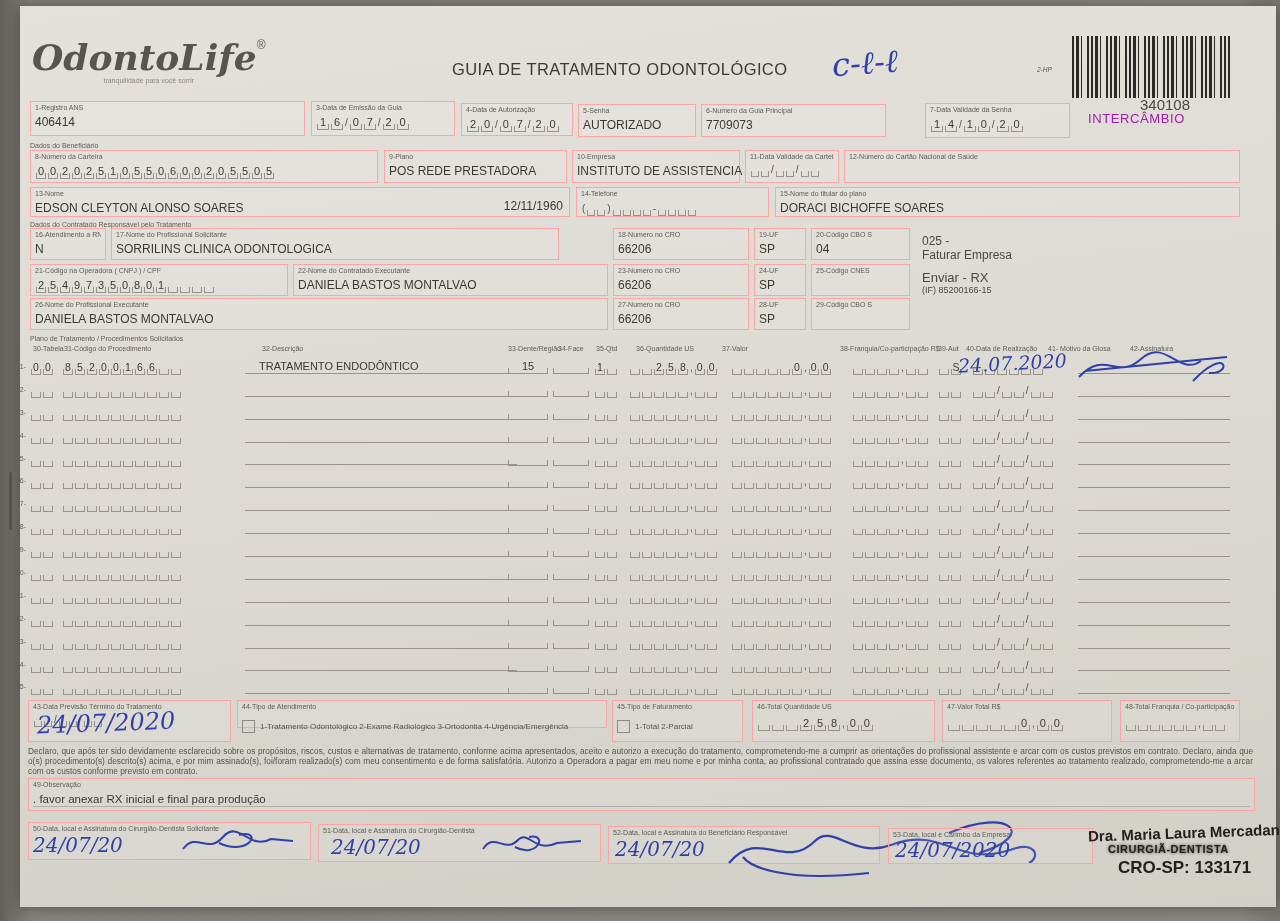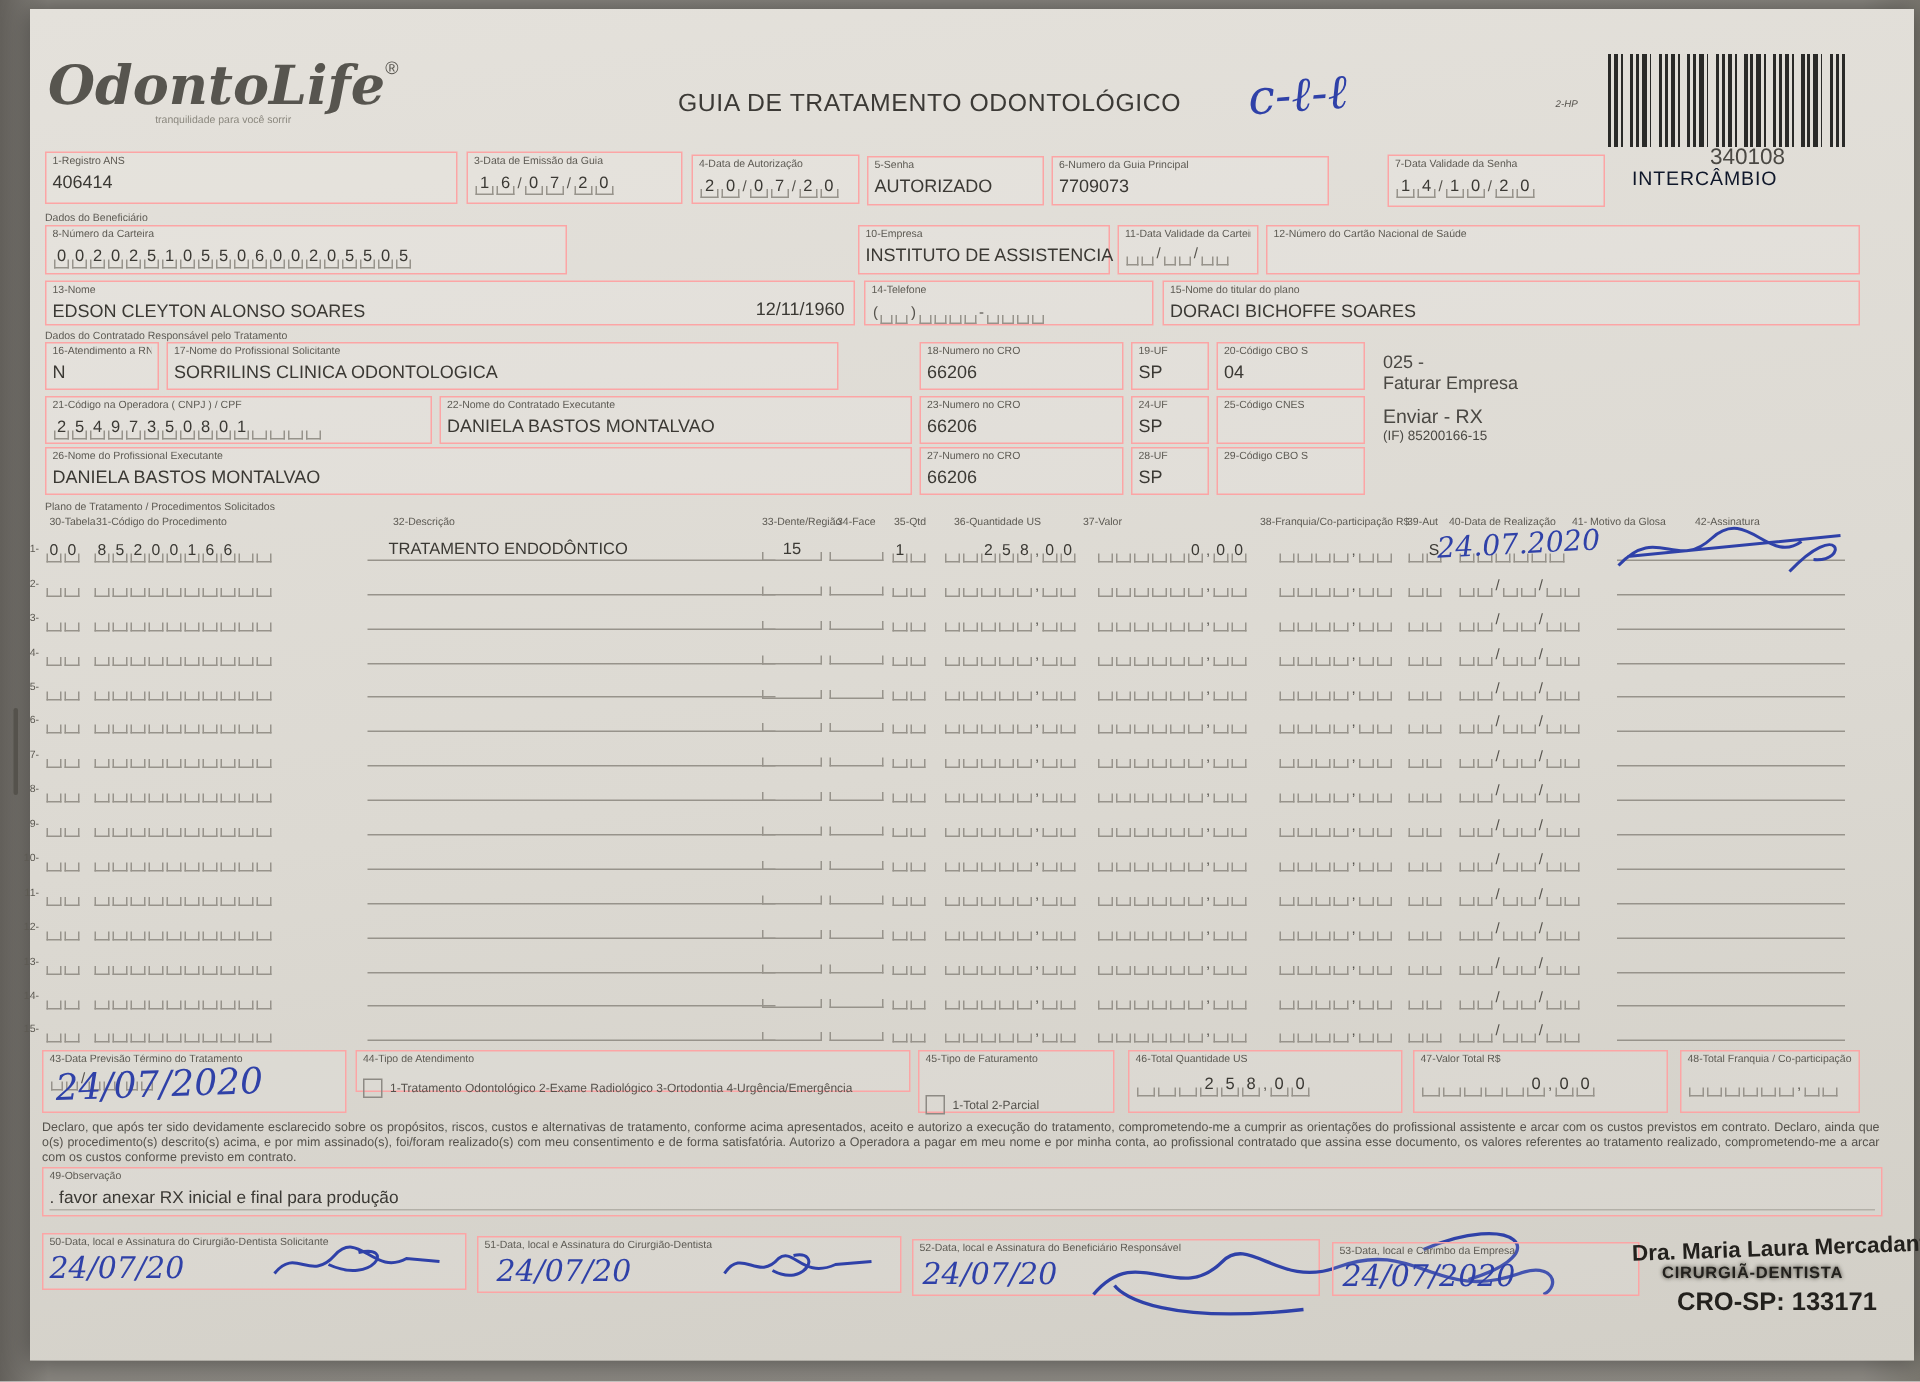--- a/index.html
+++ b/index.html
@@ -68,21 +68,21 @@
     <div style="font-size:7px;color:#8b887f;text-align:center;margin-top:1px">tranquilidade para você sorrir</div>
   </div>
 
   <div style="position:absolute;left:452px;top:60px;font-size:16.5px;letter-spacing:.4px;color:#3c3a36;white-space:nowrap">GUIA DE TRATAMENTO ODONTOLÓGICO</div>
 
   <span class="hand" style="position:absolute;left:832px;top:44px;font-size:32px;transform:rotate(-4deg)">c-ℓ-ℓ</span>
 
   <span style="position:absolute;left:1037px;top:66px;font-size:6.5px;font-style:italic;color:#55524c">2-HP</span>
   <div class="barcode"></div>
   <span style="position:absolute;left:1140px;top:96px;font-size:15px;color:#4a4843">340108</span>
-  <span style="position:absolute;left:1088px;top:111px;font-size:13px;letter-spacing:.6px;color:#0f172a">INTERCÂMBIO</span>
+  <span style="position:absolute;left:1088px;top:111px;font-size:13px;letter-spacing:.6px;color:#a21caf">INTERCÂMBIO</span>
 
   <div class="fbox" style="left:30px;top:101px;width:275px;height:35px">
     <span class="flabel">1-Registro ANS</span>
     <span class="fval">406414</span>
   </div>
   <div class="fbox" style="left:311px;top:101px;width:144px;height:35px">
     <span class="flabel">3-Data de Emissão da Guia</span>
     <span class="comb">
         <span class="c">1</span>
         <span class="c">6</span>
@@ -148,20 +148,24 @@
         <span class="c">6</span>
         <span class="c">0</span>
         <span class="c">0</span>
         <span class="c">2</span>
         <span class="c">0</span>
         <span class="c">5</span>
         <span class="c">5</span>
         <span class="c">0</span>
         <span class="c">5</span>
       </span>
+  </div>
+  <div class="fbox" style="left:384px;top:150px;width:183px;height:33px">
+    <span class="flabel">9-Plano</span>
+    <span class="fval">POS REDE PRESTADORA</span>
   </div>
   <div class="fbox" style="left:572px;top:150px;width:168px;height:33px">
     <span class="flabel">10-Empresa</span>
     <span class="fval">INSTITUTO DE ASSISTENCIA</span>
   </div>
   <div class="fbox" style="left:745px;top:150px;width:94px;height:33px">
     <span class="flabel">11-Data Validade da Carteira</span>
     <span class="comb small">
         <span class="c"></span>
         <span class="c"></span>
@@ -1388,21 +1392,21 @@
         <span class="c"></span>
       </span>
     <span class="hand" style="position:absolute;left:8px;top:8px;font-size:24px;transform:rotate(-2deg)">24/07/2020</span>
   </div>
   <div class="fbox" style="left:237px;top:700px;width:370px;height:28px">
     <span class="flabel">44-Tipo de Atendimento</span>
     <div style="margin-top:6px"><span class="cbx"></span><span class="opts">1-Tratamento Odontológico   2-Exame Radiológico   3-Ortodontia   4-Urgência/Emergência</span></div>
   </div>
   <div class="fbox" style="left:612px;top:700px;width:131px;height:42px">
     <span class="flabel">45-Tipo de Faturamento</span>
-    <div style="margin-top:17px"><span class="cbx"></span><span class="opts">1-Total  2-Parcial</span></div>
+    <div style="margin-top:6px"><span class="cbx"></span><span class="opts">1-Total  2-Parcial</span></div>
   </div>
   <div class="fbox" style="left:752px;top:700px;width:183px;height:42px">
     <span class="flabel">46-Total Quantidade US</span>
     <span class="comb" style="margin-top:4px">
         <span class="c"></span>
         <span class="c"></span>
         <span class="c"></span>
         <span class="c">2</span>
         <span class="c">5</span>
         <span class="c">8</span>

